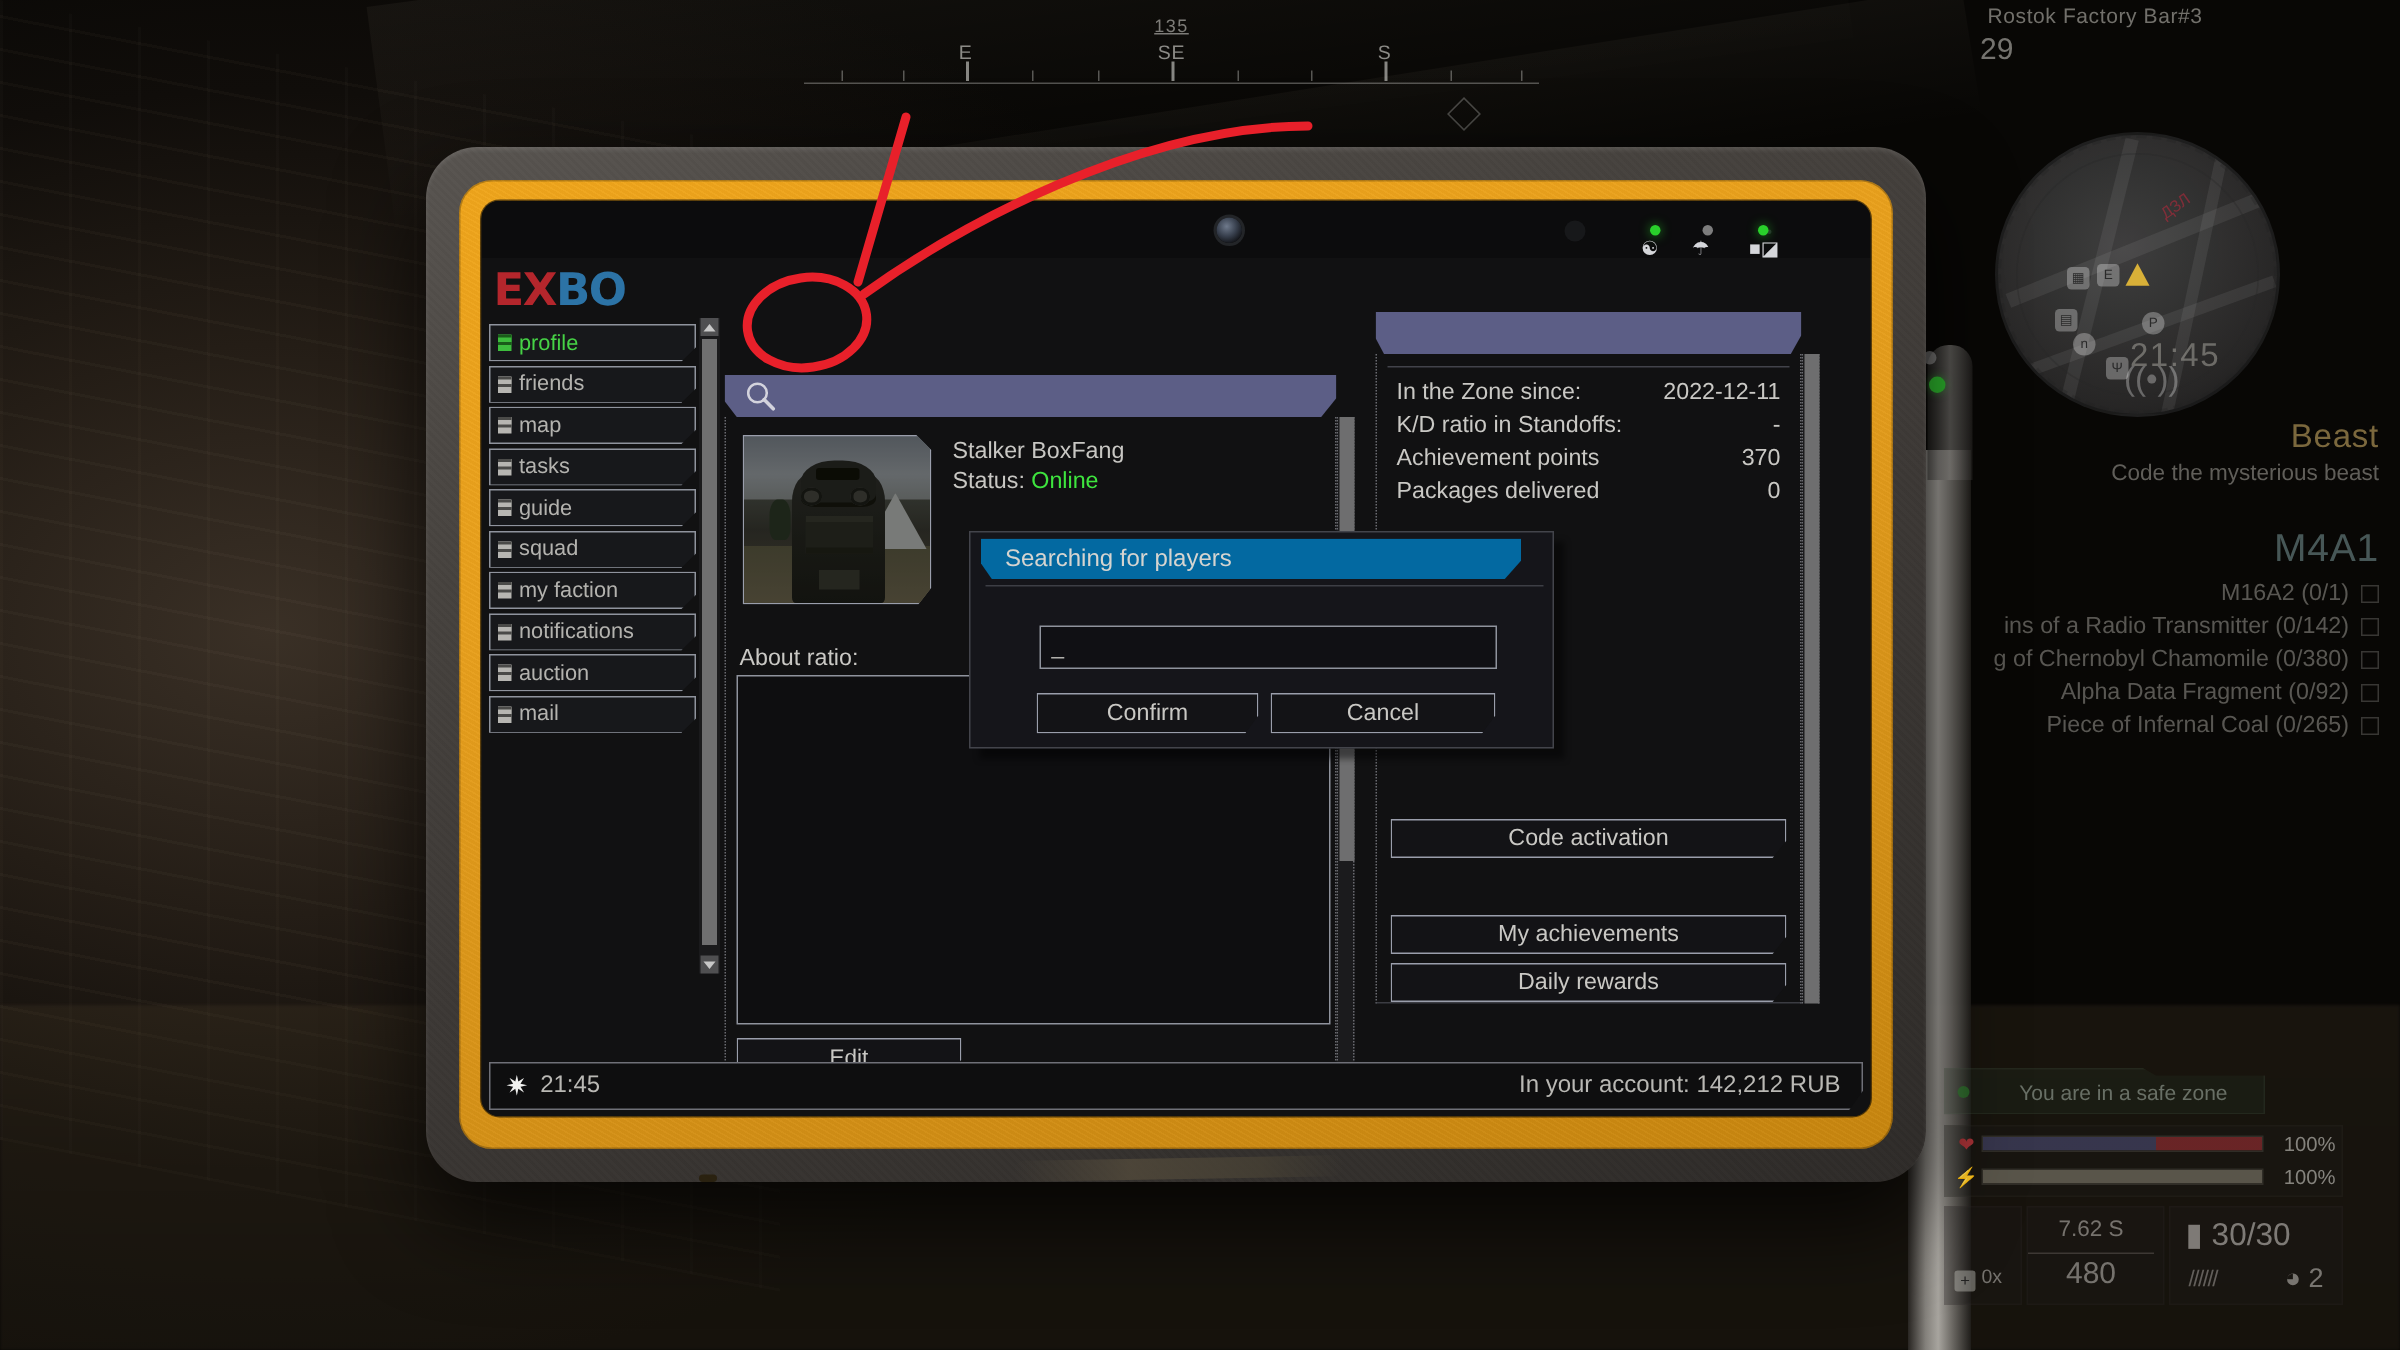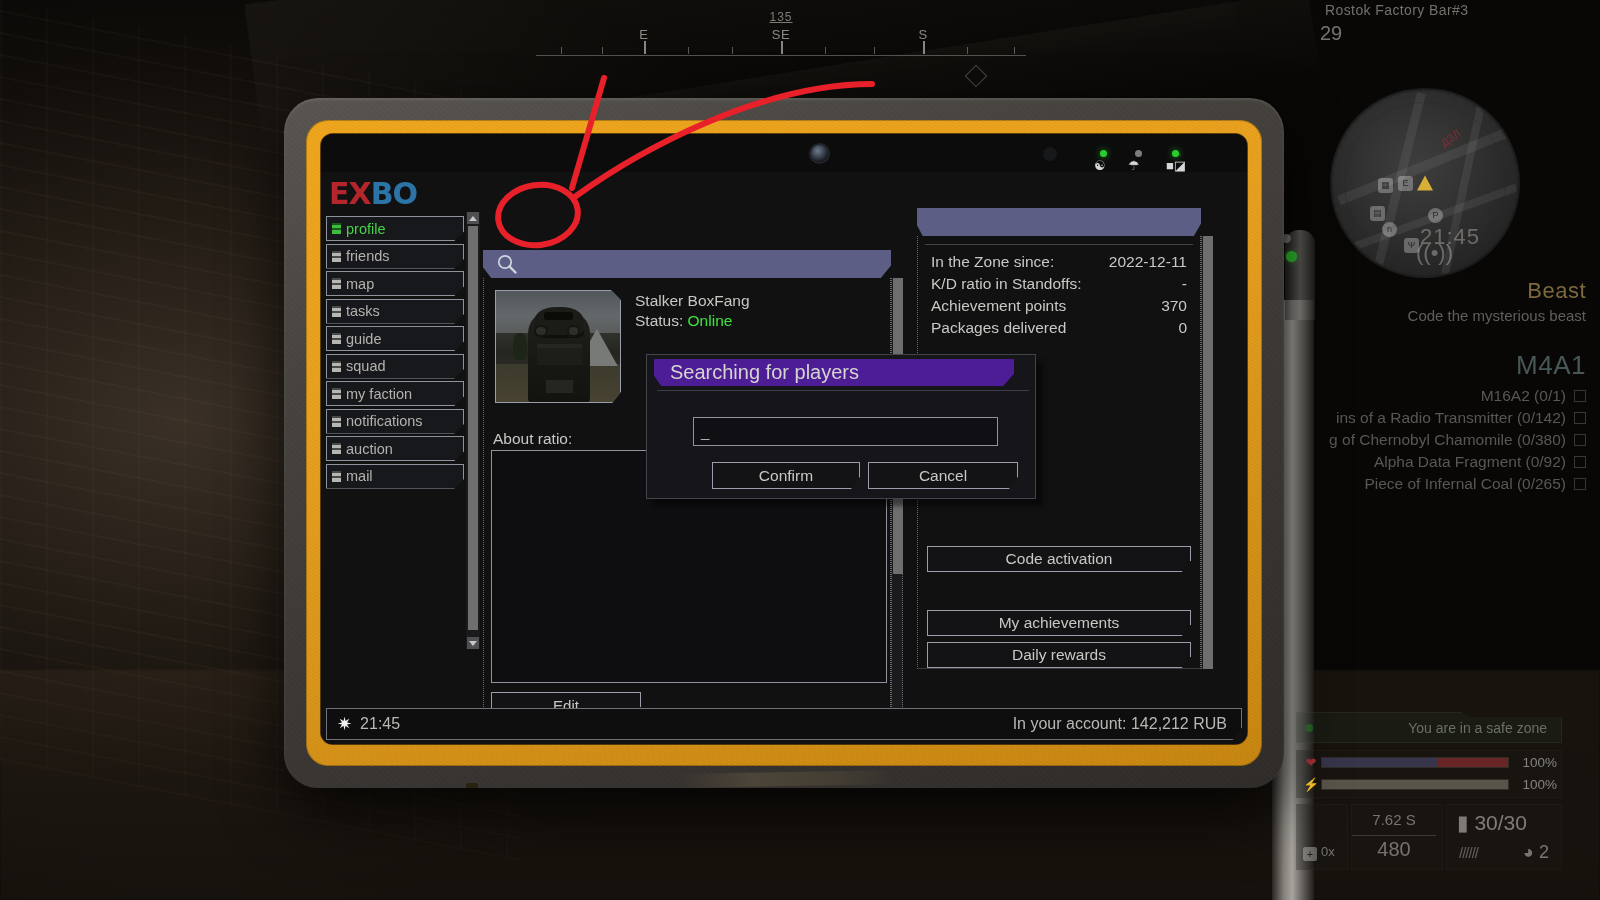--- a/index.html
+++ b/index.html
@@ -132,24 +132,24 @@
   .weapon-name { font-size:26px; color:rgba(118,146,146,.58); margin-top:26px; letter-spacing:.5px; }
   .task-list { margin-top:4px; }
   .task-row {
     font-size:15.5px; color:rgba(146,144,138,.58); line-height:22px;
     display:flex; justify-content:flex-end; align-items:center; gap:8px;
   }
   .task-box { width:12px;height:12px;border:1px solid rgba(130,128,122,.40); flex:0 0 auto; }
 
   
   .safezone {
-    position:absolute; left:1296px; top:712px; width:266px; height:31px;
+    position:absolute; left:1296px; top:712px; width:214px; height:31px;
     background: rgba(40,60,40,.22); border:1px solid rgba(120,150,120,.10);
     color: rgba(170,180,170,.55); font-size:14px; text-align:right;
-    line-height:31px; padding-right:14px;
+    line-height:31px; padding-right:24px;
     clip-path: polygon(0 0, 62% 0, 66% 5px, 100% 5px, 100% 100%, 0 100%);
   }
   .safezone .sz-dot { position:absolute; left:8px; top:11px; width:8px;height:8px;border-radius:50%;background:rgba(40,140,40,.55); }
   .vitals {
     position:absolute; left:1296px; top:750px; width:266px; height:48px;
     background: rgba(28,26,24,.30); border:1px solid rgba(120,110,100,.07);
   }
   .vital-row { position:relative; height:22px; display:flex; align-items:center; padding:0 4px; }
   .vital-ico { width:20px; text-align:center; font-size:13px; }
   .vital-ico.hp { color:#a63236; }
@@ -360,38 +360,38 @@
     font-size:15.5px; color:#c9c8c4;
   }
 
   
   .modal {
     position:absolute; left:325px; top:182px; width:390px; height:145px;
     background:#15151a; border:1px solid #43444b;
   }
   .modal-hdr {
     position:absolute; left:7px; top:4px; width:360px; height:27px;
-    background:#4c1d95;
+    background:#0369a1;
     clip-path: polygon(0 0, 100% 0, 100% 55%, 97% 100%, 2% 100%, 0 62%);
     display:flex; align-items:center; padding-left:16px;
-    font-size:20px; color:#d5d4d0;
+    font-size:16px; color:#d5d4d0;
   }
   .modal-sep { position:absolute; left:10px; top:35px; width:372px; height:1px; background:#3d3e45; }
   .modal-field {
     position:absolute; left:46px; top:62px; width:305px; height:29px;
     border:1px solid #8f939d; background:#101014;
     font-size:15px; color:#c9c8c4; padding:0 7px; line-height:27px;
   }
   .caret { color:#b9b8b4; }
   .modal-btn {
     position:absolute; top:107px; height:27px;
     border:1px solid #9a9eab; background:#131316;
     clip-path: polygon(0 0, 100% 0, 100% 55%, 94% 100%, 0 100%);
     display:flex; align-items:center; justify-content:center;
-    font-size:15.5px; color:#c9c8c4;margin-left:21px;
+    font-size:15.5px; color:#c9c8c4;
   }
   .modal-btn.confirm { left:44px; width:148px; }
   .modal-btn.cancel { left:200px; width:150px; }
   .modal-shadow {
     position:absolute; left:332px; top:189px; width:390px; height:145px;
     background: rgba(0,0,0,.45); filter: blur(2px);
   }
 
   
   .botbar {

